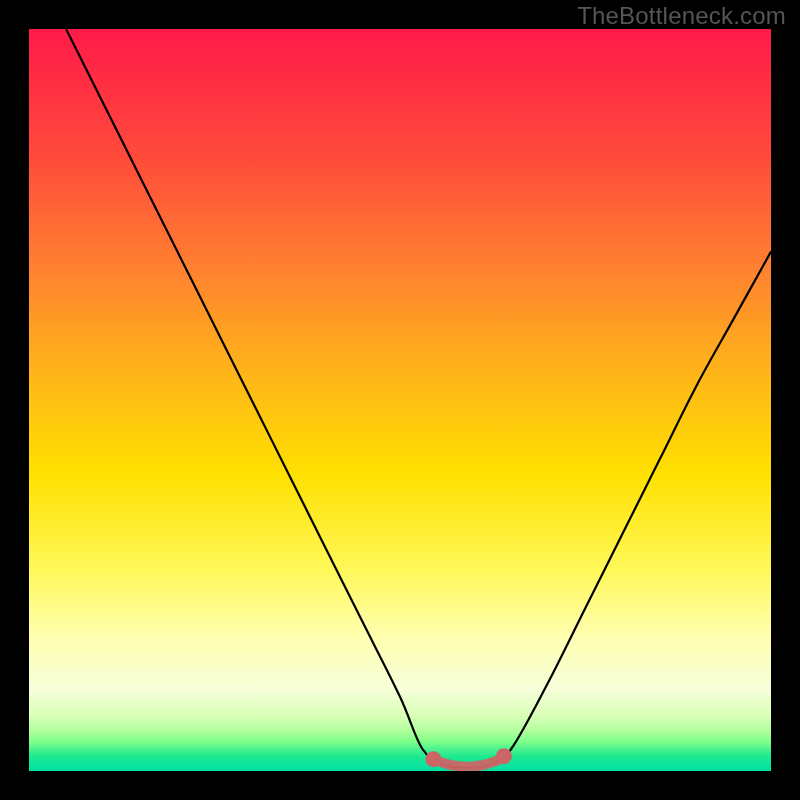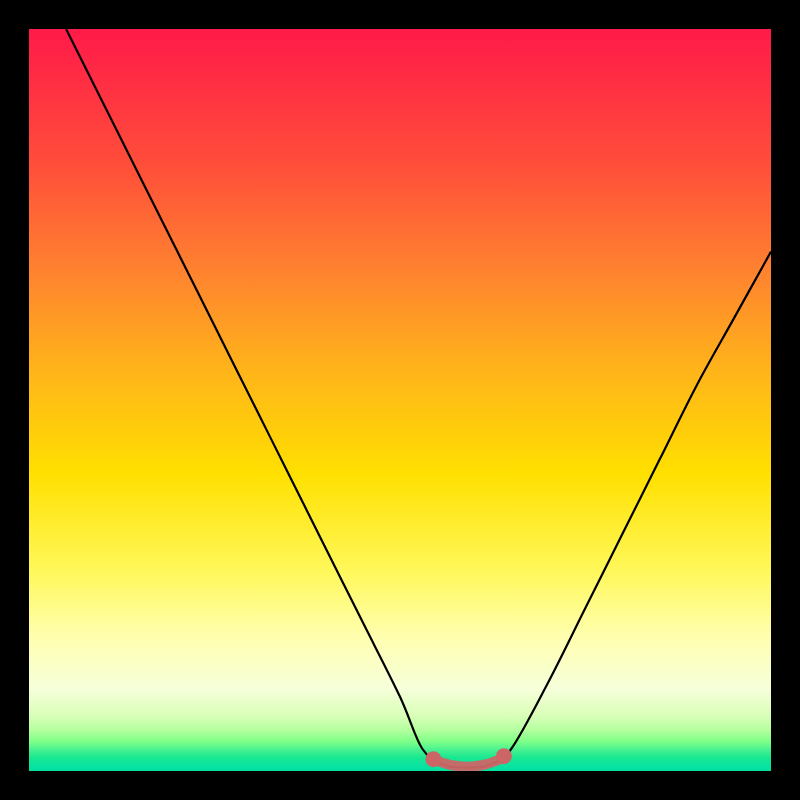--- a/index.html
+++ b/index.html
@@ -51,20 +51,21 @@
   .plot-area svg {
     position: absolute;
     left: 0;
     top: 0;
   }
 </style>
 </head>
 <body>
 
 <div class="frame">
+  <div class="watermark">TheBottleneck.com</div>
   <div class="plot-area">
     <svg id="chart-svg" width="742" height="742" viewBox="0 0 742 742">
         <path d="M 37.1 0 C 43.28 12.37, 61.83 49.47, 74.20 74.20 C 86.57 98.93, 98.93 123.67, 111.30 148.40 C 123.67 173.13, 136.03 197.87, 148.40 222.60 C 160.77 247.33, 173.13 272.07, 185.50 296.80 C 197.87 321.53, 210.23 346.27, 222.60 371.00 C 234.97 395.73, 247.33 420.47, 259.70 445.20 C 272.07 469.93, 284.43 494.67, 296.80 519.40 C 309.17 544.13, 321.53 568.87, 333.90 593.60 C 346.27 618.33, 361.11 646.78, 371.00 667.80 C 380.89 688.82, 385.84 708.36, 393.26 719.74 C 400.68 731.12, 409.34 732.97, 415.52 736.06 C 421.70 739.16, 425.41 737.92, 430.36 738.29 C 435.31 738.66, 440.25 738.66, 445.20 738.29 C 450.15 737.92, 453.86 739.16, 460.04 736.06 C 466.22 732.97, 472.41 733.59, 482.30 719.74 C 492.19 705.89, 507.03 676.46, 519.40 652.96 C 531.77 629.46, 544.13 603.49, 556.50 578.76 C 568.87 554.03, 581.23 529.29, 593.60 504.56 C 605.97 479.83, 618.33 455.09, 630.70 430.36 C 643.07 405.63, 655.43 379.66, 667.80 356.16 C 680.17 332.66, 692.53 311.64, 704.90 289.38 C 717.27 267.12, 735.82 233.73, 742.00 222.60" fill="none" stroke="#000000" stroke-width="2.2"></path>
         <path d="M 404.39000000000004 730.128 C 405.63 730.62, 409.34 732.23, 411.81 733.10 C 414.28 733.96, 416.76 734.70, 419.23 735.32 C 421.70 735.94, 424.18 736.44, 426.65 736.81 C 429.12 737.18, 431.60 737.42, 434.07 737.55 C 436.54 737.67, 439.02 737.67, 441.49 737.55 C 443.96 737.42, 446.44 737.18, 448.91 736.81 C 451.38 736.44, 453.86 735.94, 456.33 735.32 C 458.80 734.70, 461.28 733.96, 463.75 733.10 C 466.22 732.23, 469.31 731.12, 471.17 730.13 C 473.03 729.14, 474.26 727.65, 474.88 727.16" fill="none" stroke="#cc6666" stroke-width="10" stroke-linecap="round" stroke-linejoin="round" opacity="0.95"></path>
         <circle cx="404.39000000000004" cy="730.128" r="8" fill="#cc6666"></circle>
         <circle cx="474.88" cy="727.16" r="8" fill="#cc6666"></circle>
       </svg>
   </div>
 </div>
 

